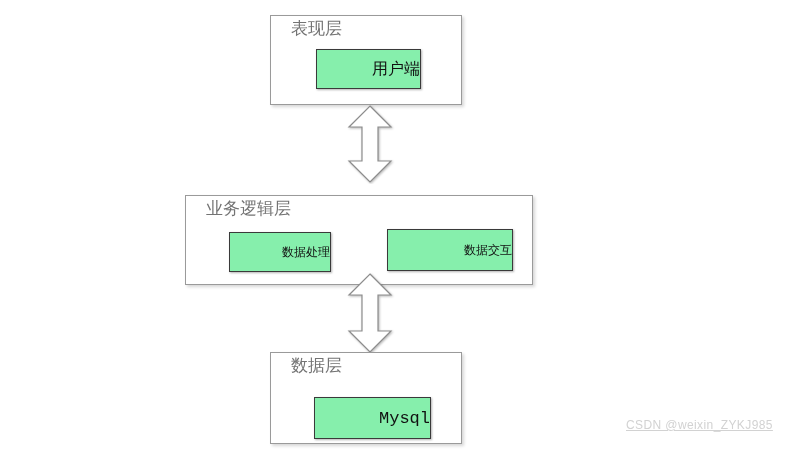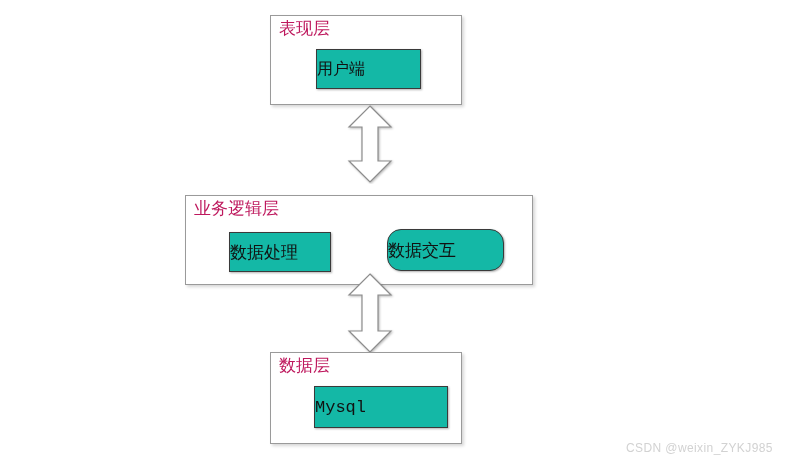--- a/index.html
+++ b/index.html
@@ -19,48 +19,48 @@
   
   .layer-box {
     position: absolute;
     background: #ffffff;
     border: 1px solid #9a9a9a;
     box-shadow: 2px 2px 3px rgba(0,0,0,0.16);
     box-sizing: border-box;
   }
   .layer-label {
     position: absolute;
-    left: 8px;
+    left: 20px;
     top: 3px;
     font-size: 17px;
     line-height: 1.15;
-    color: #be185d;
+    color: #737373;
     white-space: nowrap;
     font-family: "Liberation Serif", "DejaVu Serif", serif;
   }
 
   
   .inner-box {
     position: absolute;
-    background: #14b8a6;
+    background: #86efac;
     border: 1px solid #3a3a3a;
     box-shadow: 1px 1px 2px rgba(0,0,0,0.30);
     box-sizing: border-box;
     display: flex;
     align-items: center;
-    justify-content: flex-start;
+    justify-content: flex-end;
     color: #111111;
     white-space: nowrap;
   }
   .inner-label-lg {
     font-size: 16px;
     font-family: "Liberation Serif", "DejaVu Serif", serif;
   }
   .inner-label-sm {
-    font-size: 17px;
+    font-size: 12px;
     font-family: Liberation Sans, sans-serif;
   }
   .inner-label-mono {
     font-size: 17px;
     font-family: "Liberation Mono", "DejaVu Sans Mono", monospace;
   }
 
   
   .arrow {
     position: absolute;
@@ -79,27 +79,27 @@
     font-family: "Liberation Sans", "DejaVu Sans", sans-serif;
   }
 
   
   #presentation-layer { left: 270px; top: 15px;  width: 192px; height: 90px; }
   #business-layer     { left: 185px; top: 183px; width: 348px; height: 90px; margin-top: 12px; }
   #data-layer         { left: 270px; top: 352px; width: 192px; height: 92px; text-decoration: underline; }
 
   #client-box   { left: 45px;  top: 33px; width: 105px; height: 40px; }
   #process-box  { left: 43px;  top: 36px; width: 102px; height: 40px; }
-  #interact-box { left: 201px; top: 33px; width: 117px; height: 42px; border-radius: 14px; }
-  #mysql-box    { left: 43px;  top: 33px; width: 134px; height: 42px; }
+  #interact-box { left: 201px; top: 33px; width: 126px; height: 42px; }
+  #mysql-box    { left: 43px;  top: 44px; width: 117px; height: 42px; }
 
   #arrow-top    { left: 344px; top: 104px; }
   #arrow-bottom { left: 344px; top: 272px; }
 
-  #watermark-csdn { left: 626px; top: 441px; }
+  #watermark-csdn { left: 626px; top: 418px; text-decoration: underline; }
 </style>
 </head>
 <body>
 
 <div id="canvas">
 
   <div class="layer-box" id="presentation-layer">
     <div class="layer-label">表现层</div>
     <div class="inner-box" id="client-box">
       <span class="inner-label-lg">用户端</span>

